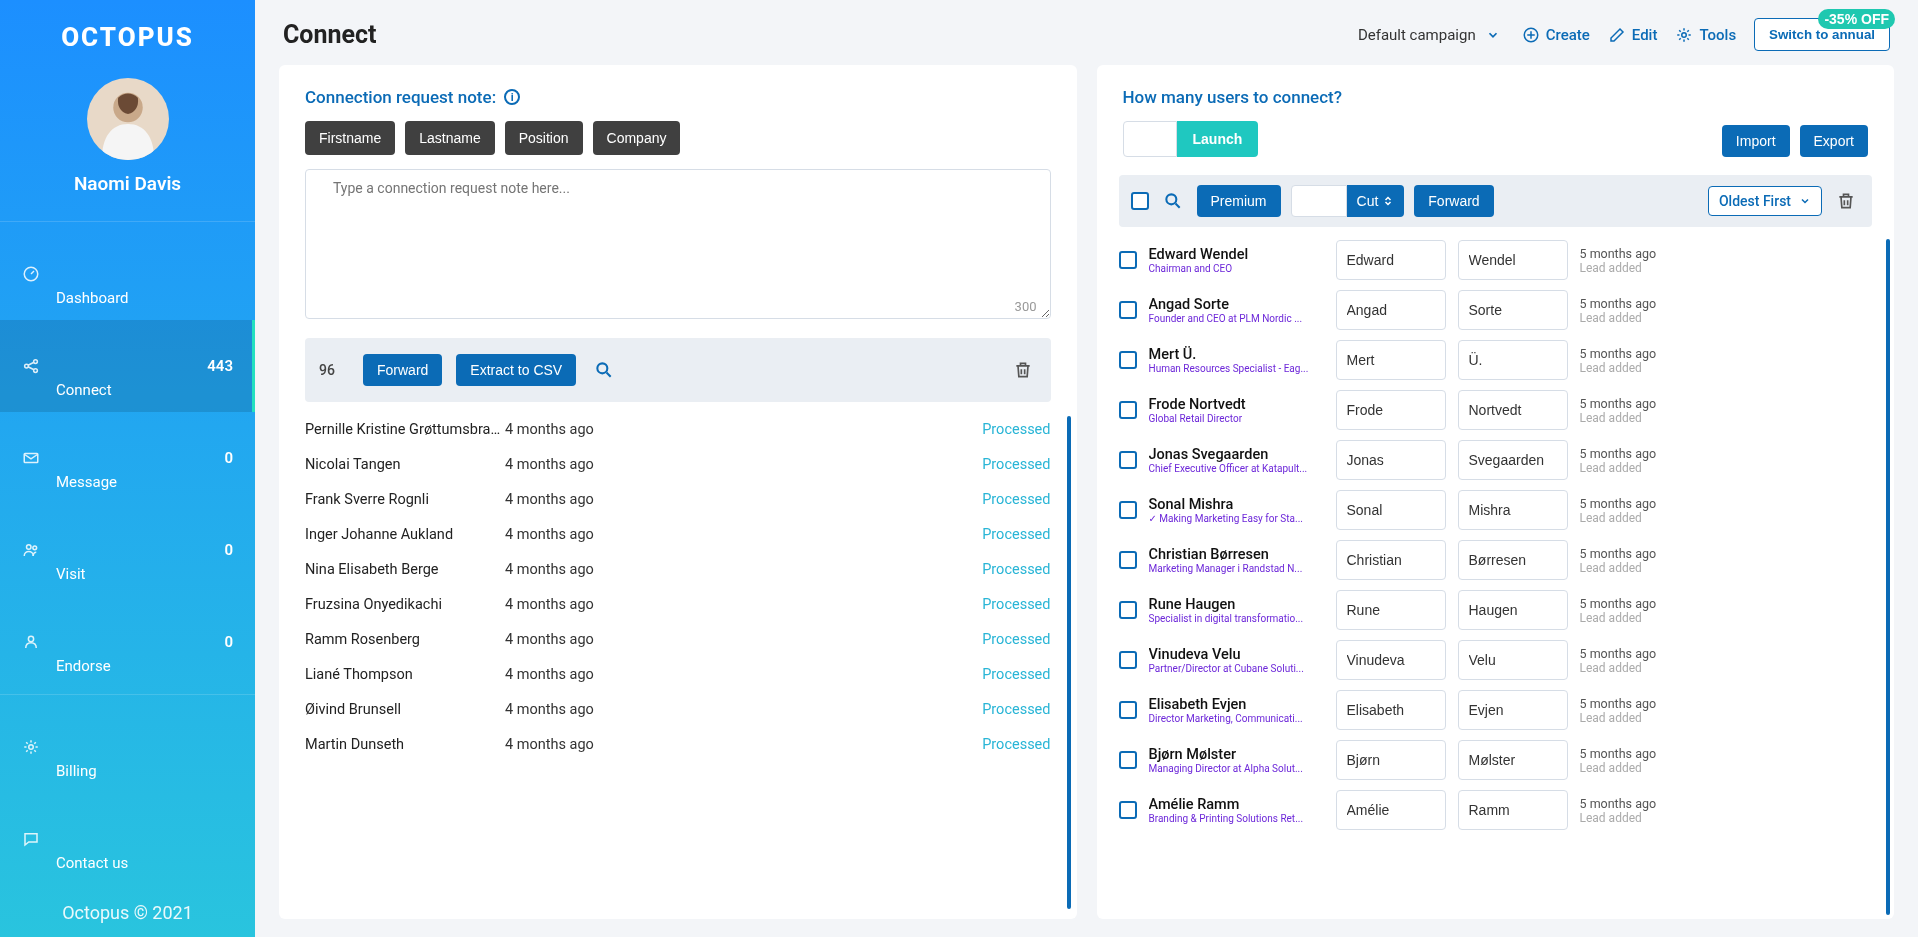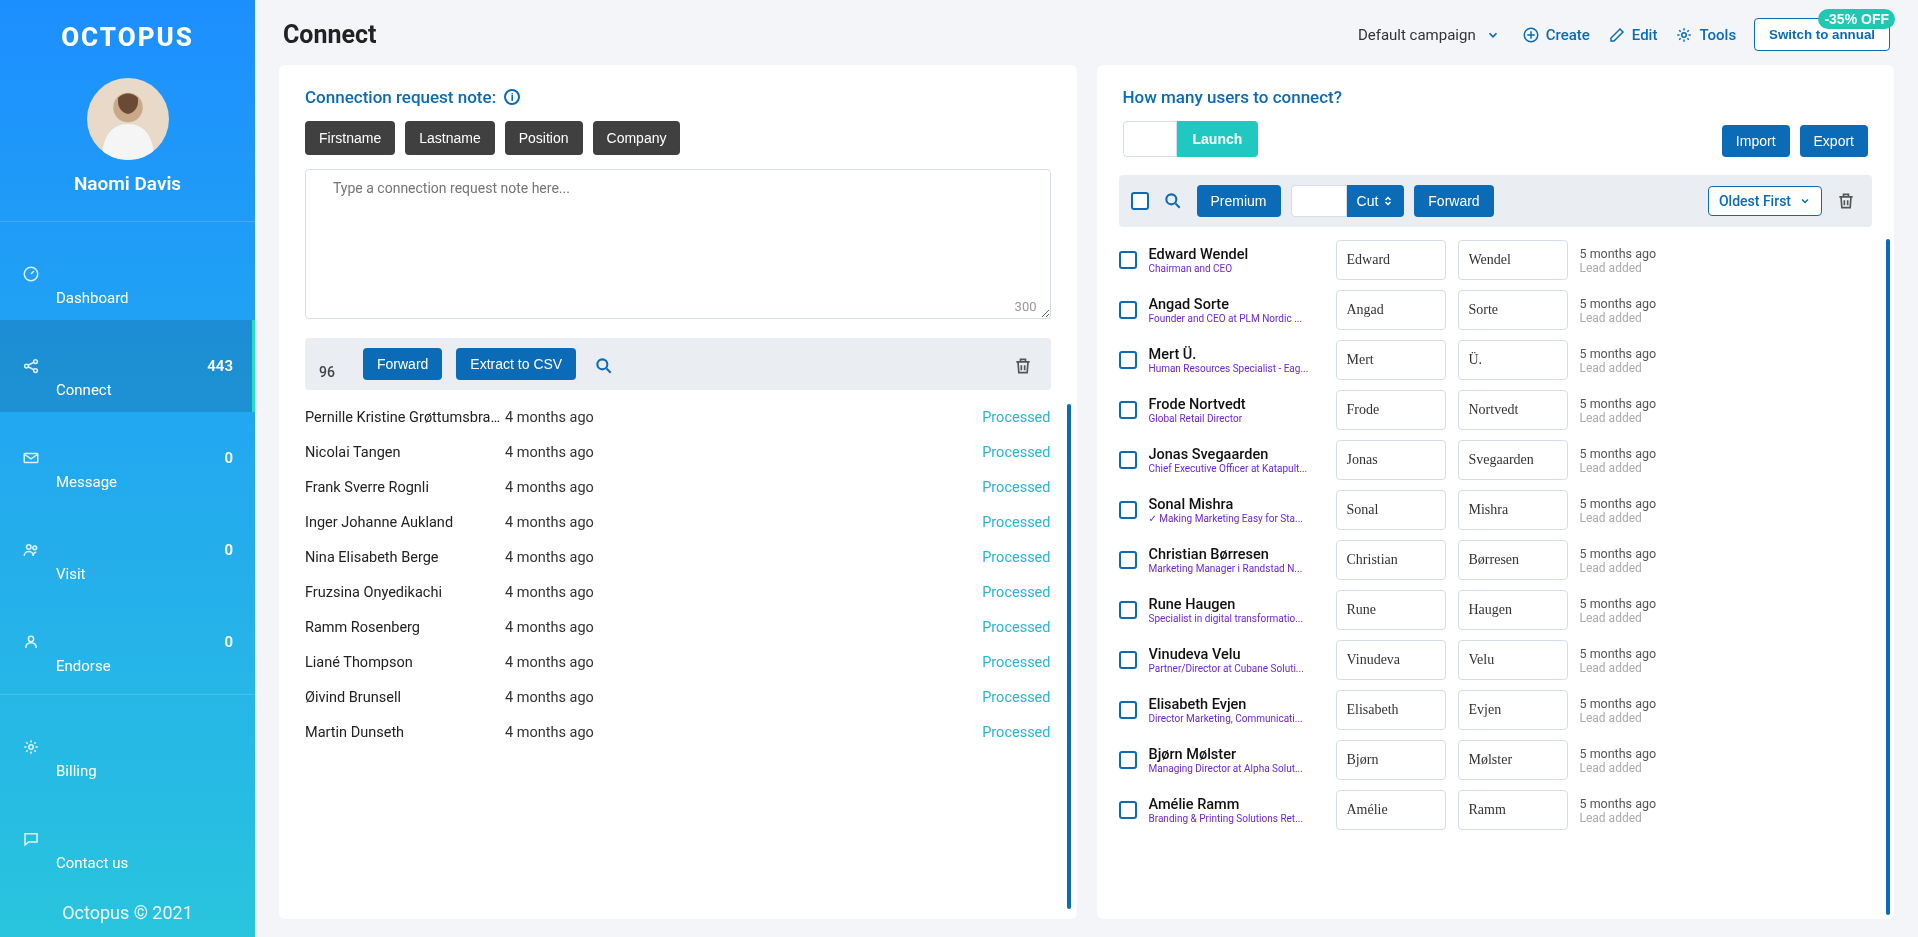--- a/index.html
+++ b/index.html
@@ -37,21 +37,21 @@
 .panel { background: #fff; border-radius: 6px; flex: 1; display: flex; flex-direction: column; overflow: hidden; }
 .panel-inner { padding: 22px 26px 0; }
 .section-title { font-size: 17px; color: #0b6bb6; font-weight: 500; display: flex; align-items: center; gap: 8px; margin-bottom: 14px; }
 .info-icon { width: 16px; height: 16px; border: 2px solid #0b6bb6; border-radius: 50%; color: #0b6bb6; font-size: 11px; display: inline-flex; align-items: center; justify-content: center; font-weight: 700; }
 .token-row { display: flex; gap: 10px; margin-bottom: 14px; }
 .token-btn { background: #404040; color: #fff; border: none; padding: 9px 14px; border-radius: 4px; font-size: 14px; cursor: pointer; font-weight: 500; }
 .note-area { width: 100%; height: 150px; border: 1px solid #d6dde6; border-radius: 4px; padding: 10px 27px; font-family: inherit; font-size: 14px; resize: both; color:#666; }
 .note-wrap { position: relative; margin-bottom: 16px; }
 .char-count { position: absolute; bottom: 8px; right: 14px; color: #999; font-size: 13px; }
 
-.mid-toolbar { background: #eaeef3; border-radius: 4px; padding: 10px 14px; display: flex; align-items: flex-end; gap: 14px; margin: 0 26px 4px; }
+.mid-toolbar { background: #eaeef3; border-radius: 4px; padding: 16px 14px; display: flex; align-items: center; gap: 14px; margin: 0 26px 4px; }
 .mid-count { color: #444; font-weight: 500; width: 30px; }
 .blue-btn { background: #0b6bb6; color: #fff; border: none; padding: 8px 14px; border-radius: 4px; font-size: 14px; cursor: pointer; font-weight: 500; }
 .icon-btn { background: none; border: none; cursor: pointer; color: #0b6bb6; padding: 4px; display:inline-flex; }
 .spacer { flex: 1; }
 
 .proc-list { overflow-y: auto; padding: 6px 26px 20px; flex: 1; position: relative; }
 .proc-list::after { content:""; position:absolute; right:6px; top:10px; bottom:10px; width:4px; background:#0b6bb6; border-radius:2px; }
 .proc-row { display: flex; padding: 9px 0; font-size: 14.5px; }
 .proc-name { flex: 0 0 200px; overflow: hidden; text-overflow: ellipsis; white-space: nowrap; color: #222; }
 .proc-time { flex: 1; color: #333; }
@@ -67,21 +67,21 @@
 .cut-input { width: 56px; height: 32px; border: 1px solid #d6dde6; border-left:1px solid #d6dde6; border-radius: 4px 0 0 4px; padding: 0 6px; background:#fff; }
 .cut-btn { background: #0b6bb6; color: #fff; border: none; height: 32px; padding: 0 10px; border-radius: 0 4px 4px 0; font-size: 14px; cursor: pointer; display:flex; align-items:center; gap:4px; }
 .sort-select { border: 1px solid #0b6bb6; color: #0b6bb6; background: #fff; padding: 6px 10px; border-radius: 4px; font-size: 14px; cursor: pointer; display: flex; align-items: center; gap: 8px; font-weight:500; }
 
 .lead-list { overflow-y: auto; flex: 1; padding: 0 22px 18px; position: relative; }
 .lead-list::after { content:""; position:absolute; right:4px; top:4px; bottom:4px; width:4px; background:#0b6bb6; border-radius:2px; }
 .lead-row { display: flex; align-items: center; gap: 12px; padding: 5px 0; }
 .lead-info { flex: 0 0 175px; overflow: hidden; }
 .lead-name { font-size: 14.5px; color: #111; font-weight: 500; white-space: nowrap; overflow: hidden; text-overflow: ellipsis; }
 .lead-title { font-size: 10px; color: #6d28d9; white-space: nowrap; overflow: hidden; text-overflow: ellipsis; }
-.lead-input { width: 110px; height: 40px; border: 1px solid #d6dde6; border-radius: 4px; padding: 0 10px; font-size: 14px; color: #333; font-family: Liberation Serif, serif; }
+.lead-input { width: 110px; height: 40px; border: 1px solid #d6dde6; border-radius: 4px; padding: 0 10px; font-size: 14px; color: #333; }
 .lead-meta { flex: 0 0 90px; text-align: left; }
 .lead-time { font-size: 12.5px; color: #555; }
 .lead-sub { font-size: 12px; color: #aaa; }
 
 svg { display:block; }
 </style>
 </head>
 <body>
 
 <div class="app">

